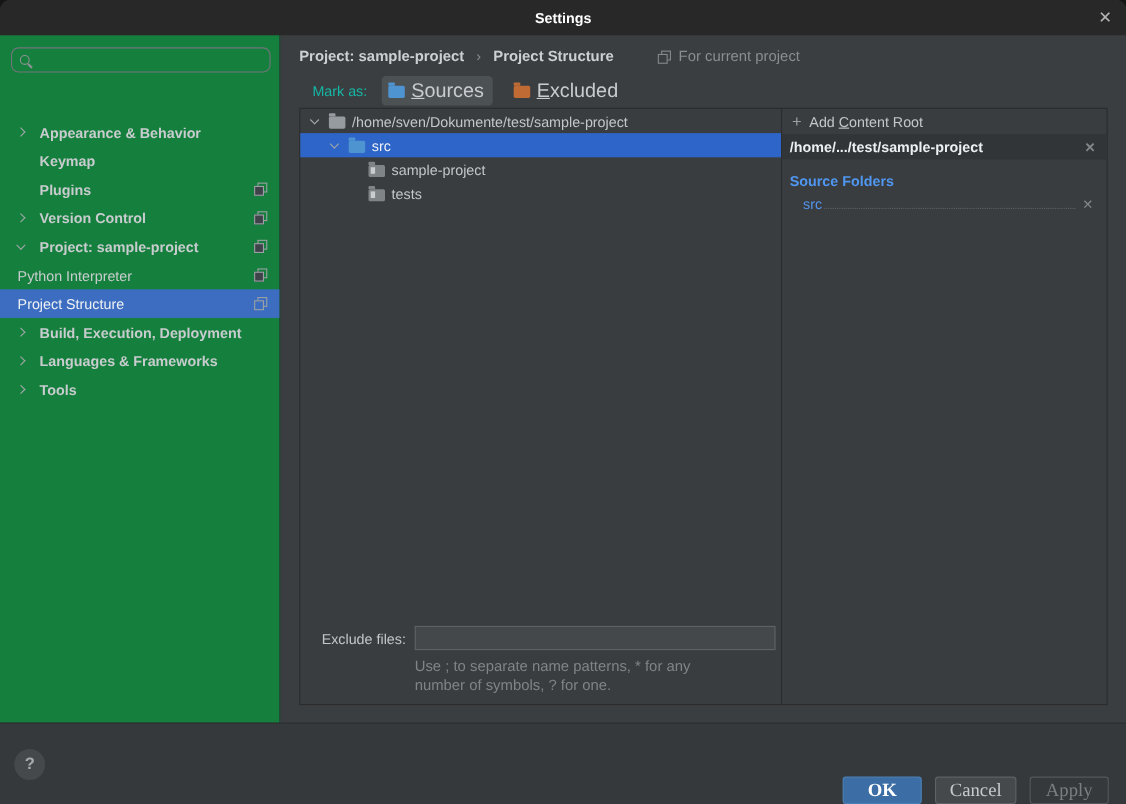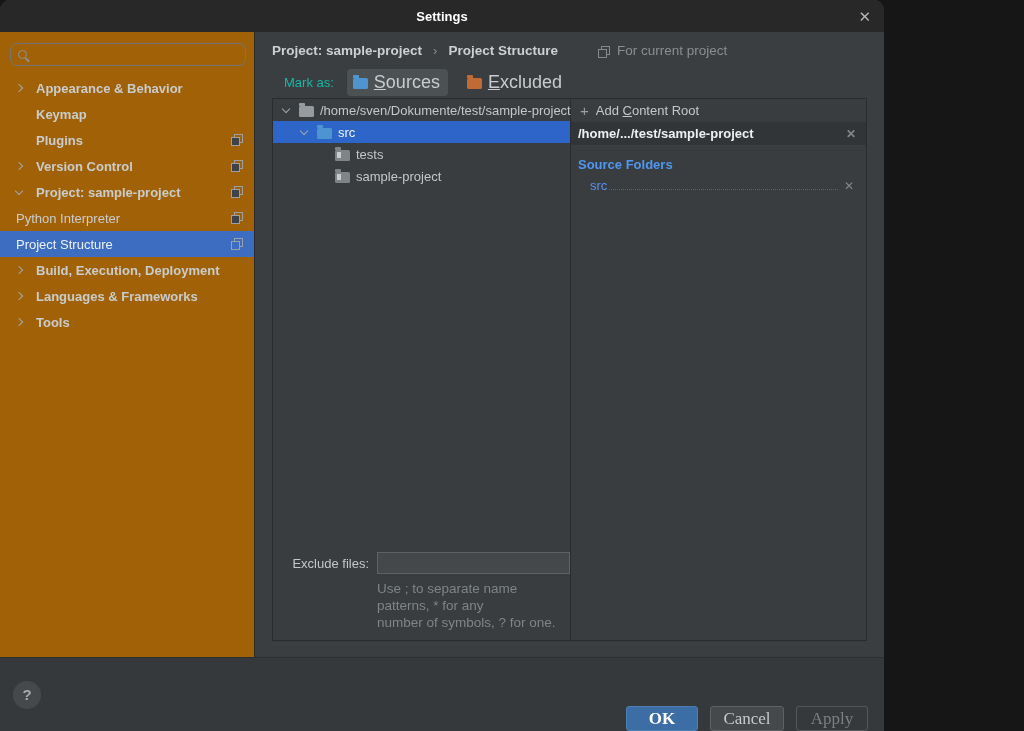--- a/index.html
+++ b/index.html
@@ -1,20 +1,20 @@
 <!DOCTYPE html>
 <html><head>
 <meta charset="utf-8">
 <style>
   * { box-sizing: border-box; margin: 0; padding: 0; }
   html, body { background: #161616; }
   body { font-family: "Liberation Sans", sans-serif; }
 
   .window {
-    width: 884px; height: 731px;
+    width: 1024px; height: 731px;
     display: flex; flex-direction: column;
     background: #3b3e40;
     border-radius: 10px 10px 0 0;
     overflow: hidden;
     position: relative;
   }
 
   
   .titlebar {
     flex: 0 0 32px; background: #282828;
@@ -25,23 +25,23 @@
   .titlebar .close {
     position: absolute; right: 13px; top: 50%; transform: translateY(-50%);
     color: #b4b4b4; font-size: 15px; line-height: 1; cursor: pointer;
   }
 
   
   .main { flex: 1 1 auto; display: flex; min-height: 0; }
 
   
   .sidebar {
-    flex: 0 0 255px; background: #a16207;
+    flex: 0 0 255px; background: #15803d;
     border-right: 1px solid #292b2d;
-    display: flex; flex-direction: column;
+    display: flex; flex-direction: column; gap: 32px;
     --icon-bg: #3e434a;
   }
   .searchbox {
     margin: 11px 8px 9px 10px; height: 23px;
     border: 1px solid #71757b; border-radius: 7px;
     display: flex; align-items: center; padding: 0 7px;
     background: transparent;
   }
   .search-glyph {
     width: 9px; height: 9px; border: 1.5px solid #8d9194; border-radius: 50%;
@@ -292,25 +292,25 @@
           </div>
           <div class="tree-row depth1 selected">
             <span class="chev-slot">
                 <span class="chev expanded"></span>
               </span>
             <span class="folder blue"></span>
             <span>src</span>
           </div>
           <div class="tree-row depth2">
             <span class="folder dim"></span>
-            <span>tests</span>
+            <span>sample-project</span>
           </div>
           <div class="tree-row depth2">
             <span class="folder dim"></span>
-            <span>sample-project</span>
+            <span>tests</span>
           </div>
 
           <div class="exclude-block">
             <div class="exclude-row">
               <span class="exclude-label">Exclude files:</span>
               <input class="exclude-input" value="" style="">
             </div>
             <div class="exclude-hint">
               <div>Use ; to separate name patterns, * for any</div>
               <div>number of symbols, ? for one.</div>

